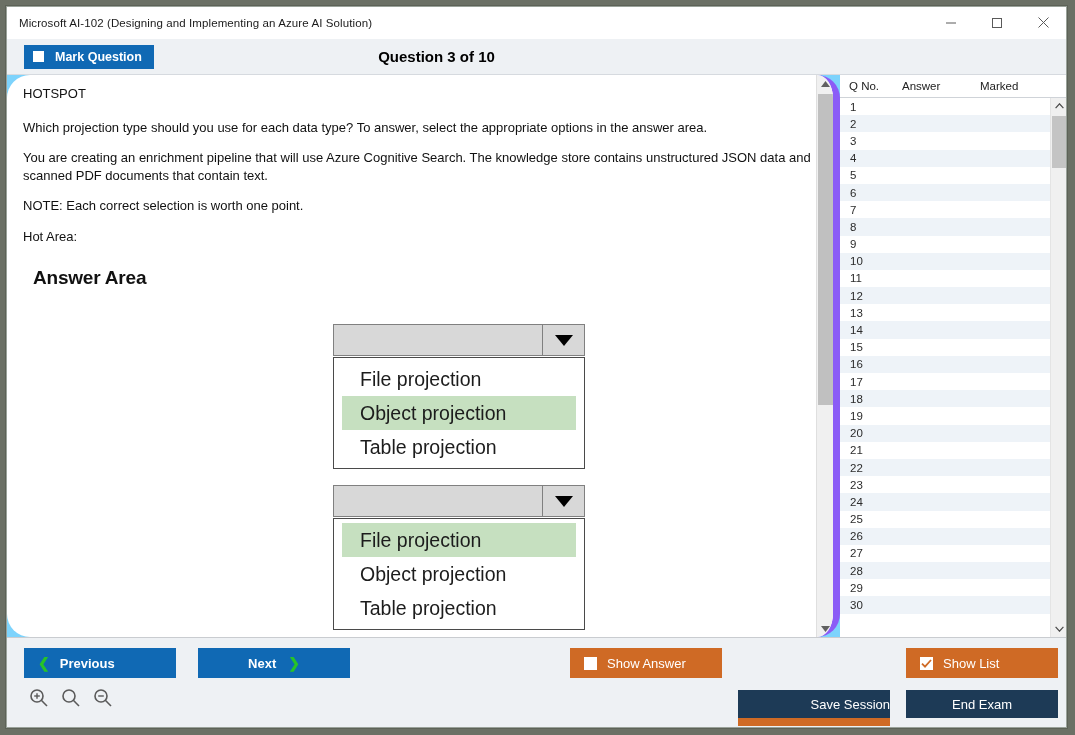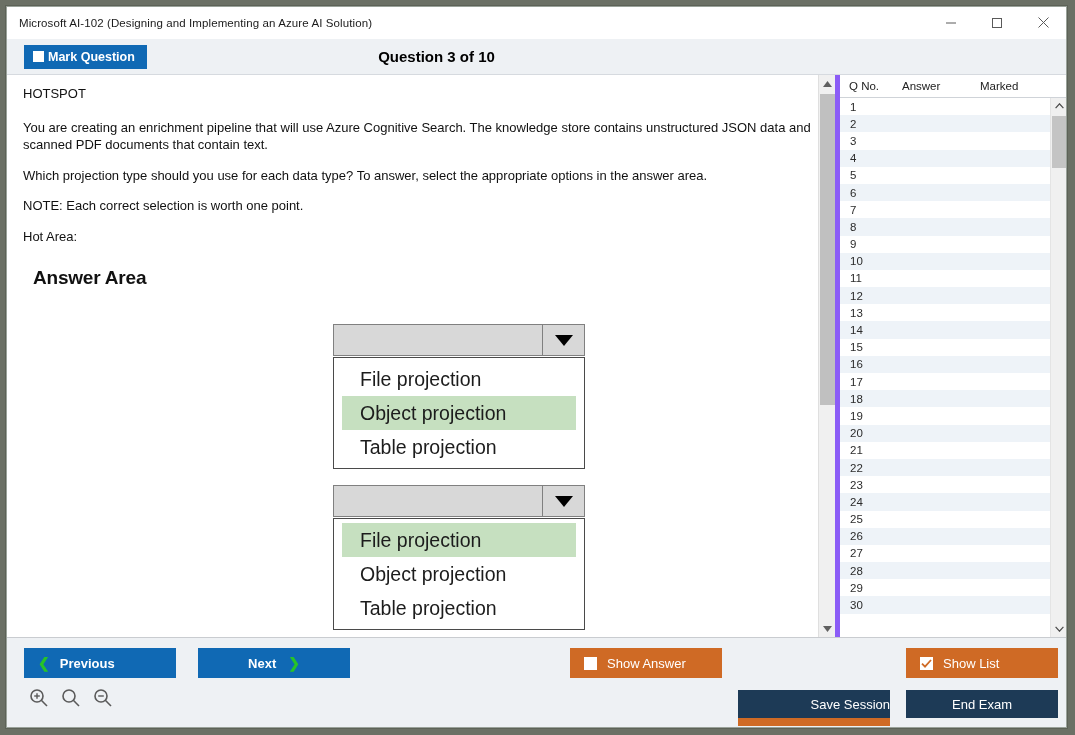--- a/index.html
+++ b/index.html
@@ -50,21 +50,21 @@
     display: flex; align-items: center;
     position: relative;
   }
   #mark-question-button {
     margin-left: 17px;
     height: 24px;
     background: #1069b4;
     color: #ffffff;
     display: flex; align-items: center;
     padding: 0 12px 0 9px;
-    gap: 4px;
+    gap: 11px;
     cursor: pointer;
   }
   #mark-question-button .chk {
     width: 11px; height: 11px;
     background: #ffffff;
     flex: 0 0 11px;
   }
   #mark-question-button .lbl {
     font-size: 12.5px; font-weight: bold;
     white-space: nowrap;
@@ -80,21 +80,22 @@
 
   
   #body-split { flex: 1 1 auto; display: flex; min-height: 0; }
 
   
   #question-pane {
     flex: 1 1 auto;
     position: relative;
     background: #ffffff;
     overflow: hidden;
-    border-right: 5px solid #8b5cf6;
+    border-right: 7px solid #8b5cf6;
+    border-radius: 23px;
   }
   #question-content { position: absolute; inset: 0; padding: 10px 16px 0 16px; }
 
   .qtext {
     font-size: 13px; color: #111111;
     line-height: 1.35;
     margin-bottom: 13px;
     max-width: 790px;
   }
   #hotspot-label { margin-bottom: 16px; }
@@ -328,22 +329,22 @@
     </div>
     <div id="question-counter">Question 3 of 10</div>
   </div>
 
   <div id="body-split">
 
     <div id="question-pane">
       <div id="question-content">
 
         <div class="qtext" id="hotspot-label">HOTSPOT</div>
+        <div class="qtext">Which projection type should you use for each data type? To answer, select the appropriate options in the answer area.</div>
         <div class="qtext">You are creating an enrichment pipeline that will use Azure Cognitive Search. The knowledge store contains unstructured JSON data and scanned PDF documents that contain text.</div>
-        <div class="qtext">Which projection type should you use for each data type? To answer, select the appropriate options in the answer area.</div>
         <div class="qtext">NOTE: Each correct selection is worth one point.</div>
         <div class="qtext">Hot Area:</div>
 
         <div id="answer-area-title">Answer Area</div>
 
         <div class="dd-group" id="dropdown-group-json">
 
           <div class="dd-box">
             <div class="dd-value"></div>
             <div class="dd-arrow">

